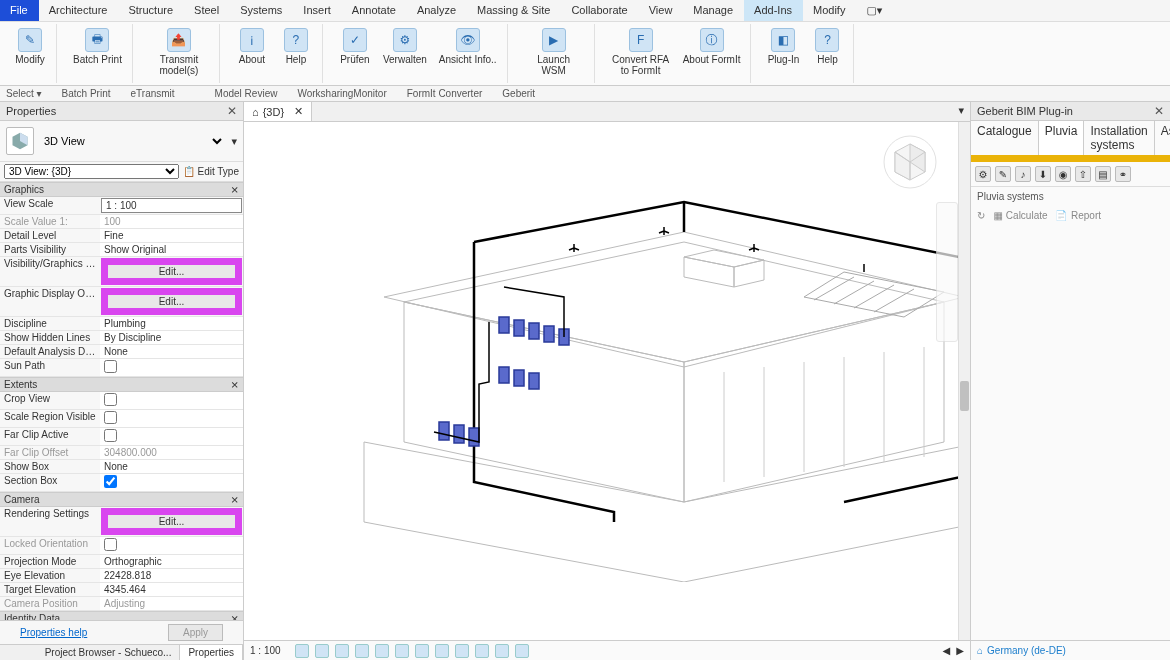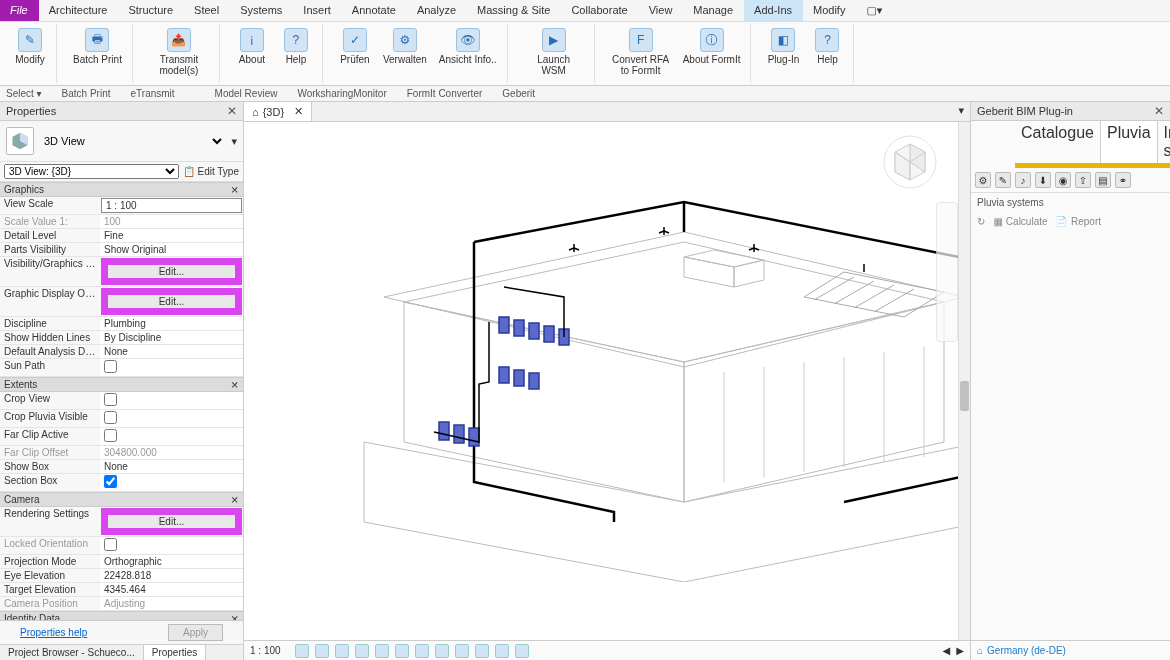--- a/index.html
+++ b/index.html
@@ -2,21 +2,21 @@
 <html><head>
 <meta charset="utf-8">
 <style>
 * { box-sizing: border-box; margin: 0; padding: 0; font-family: "Segoe UI", Tahoma, sans-serif; }
 body { background: #fff; width: 1170px; height: 660px; overflow: hidden; font-size: 11px; color: #333; }
 .app { display: flex; flex-direction: column; height: 100%; }
 
 
 .ribbon-tabs { display: flex; background: #f5f5f5; border-bottom: 1px solid #ddd; height: 22px; align-items: stretch; }
 .ribbon-tab { padding: 4px 10px; cursor: pointer; border-right: 1px solid transparent; }
-.ribbon-tab.file { background: #a21caf; color: #fff; font-weight: 500; font-style: italic; }
+.ribbon-tab.file { background: #1d4ed8; color: #fff; font-weight: 500; }
 .ribbon-tab.active { background: #cde6f7; }
 
 
 .ribbon-panel { display: flex; background: #fafafa; border-bottom: 1px solid #ccc; height: 64px; padding: 2px 4px; gap: 6px; }
 .rib-group { display: flex; flex-direction: column; align-items: center; padding: 2px 6px; border-right: 1px solid #e0e0e0; }
 .rib-group-row { display: flex; gap: 4px; }
 .rib-btn { display: flex; flex-direction: column; align-items: center; justify-content: flex-start; padding: 2px 4px; cursor: pointer; min-width: 40px; }
 .rib-btn .ico { width: 24px; height: 24px; background: #d0e4f5; border: 1px solid #9cc1e0; border-radius: 3px; margin-bottom: 2px; display:flex;align-items:center;justify-content:center;font-size:12px;color:#2a6db1;}
 .rib-btn .lbl { font-size: 10px; text-align: center; line-height: 11px; max-width: 60px; }
 .rib-sub { height: 16px; background: #f5f5f5; border-bottom: 1px solid #ccc; display:flex; gap:20px; padding-left:6px; align-items:center; font-size:10px; color:#555;}
@@ -42,41 +42,41 @@
 .prop-row .v.input{background:#fff;border:1px solid #888;margin:1px;}
 .prop-row .v.btn{text-align:center;background:#e8e8e8;border:7px solid #d946ef;margin:1px;cursor:pointer;}
 .prop-row .v.center{text-align:center;}
 .prop-row .v.check input{margin:0;}
 .prop-row.dim .k,.prop-row.dim .v{color:#999;}
 
 .props-footer{display:flex;justify-content:space-between;align-items:center;padding:3px 20px;border-top:1px solid #ccc;}
 .props-footer a{color:#0066cc;text-decoration:underline;font-size:10px;}
 .apply-btn{padding:2px 14px;background:#e8e8e8;border:1px solid #bbb;cursor:pointer;font-size:10px;color:#999;}
 
-.bottom-tabs{display:flex;border-top:1px solid #ccc;background:#f0f0f0;}
+.bottom-tabs{display:flex;border-top:1px solid #ccc;background:#f0f0f0;justify-content:flex-end;}
 .bottom-tabs .bt{padding:2px 8px;border-right:1px solid #ccc;font-size:10px;cursor:pointer;}
 .bottom-tabs .bt.active{background:#fff;}
 
 
 .canvas-wrap{flex:1;display:flex;flex-direction:column;min-width:0;}
 .view-tabs{display:flex;background:#f0f0f0;border-bottom:1px solid #ccc;height:20px;align-items:stretch;}
 .view-tab{display:flex;align-items:center;gap:4px;padding:0 8px;background:#fff;border-right:1px solid #ccc;font-size:11px;cursor:pointer;}
 .view-tab .x{margin-left:6px;cursor:pointer;}
 .canvas{flex:1;background:#fff;position:relative;overflow:hidden;}
 .view-cube{position:absolute;top:10px;right:30px;width:60px;height:60px;opacity:.6;}
 .nav-bar{position:absolute;top:80px;right:12px;width:22px;height:140px;background:#fafafa;border:1px solid #ddd;border-radius:3px;opacity:.7;}
 .drawing{position:absolute;left:60px;top:20px;width:720px;height:440px;}
 .canvas-footer{height:20px;border-top:1px solid #ccc;background:#fafafa;display:flex;align-items:center;gap:6px;padding:0 6px;font-size:10px;}
 .canvas-footer .scale{margin-right:8px;}
 .tool-ico{width:14px;height:14px;background:#d0e4f5;border:1px solid #9cc;border-radius:2px;cursor:pointer;}
 .scroll-h{flex:1;}
 
 
 .right-panel{width:200px;border-left:1px solid #ccc;background:#fafafa;display:flex;flex-direction:column;}
-.right-tabs{display:flex;border-bottom:5px solid #eab308;font-size:16px;margin-left:44px;}
+.right-tabs{display:flex;border-bottom:7px solid #eab308;font-size:12px;}
 .right-tab{padding:3px 6px;border-right:1px solid #ccc;cursor:pointer;}
 .right-tab.active{background:#fff;}
 .plugin-tools{display:flex;gap:4px;padding:4px;border-bottom:1px solid #ddd;}
 .pt{width:16px;height:16px;background:#e8e8e8;border:1px solid #bbb;border-radius:2px;cursor:pointer;display:flex;align-items:center;justify-content:center;font-size:10px;}
 .sys-label{padding:4px 6px;font-size:10px;color:#555;}
 .sys-actions{display:flex;gap:8px;padding:4px 6px;align-items:center;font-size:10px;color:#888;}
 .sys-actions .a{display:flex;align-items:center;gap:3px;}
 .right-footer{margin-top:auto;padding:4px 6px;border-top:1px solid #ccc;font-size:10px;color:#1b7dcc;display:flex;align-items:center;gap:4px;}
 .scrollbar-v{position:absolute;right:0;top:0;bottom:0;width:12px;background:#f0f0f0;border-left:1px solid #ddd;}
 .scrollbar-v .thumb{position:absolute;left:1px;right:1px;top:50%;height:30px;background:#c0c0c0;border-radius:2px;}
@@ -269,21 +269,21 @@
           </div>
           <div class="prop-group">
             <span>Extents</span>
             <span>⨯</span>
           </div>
           <div class="prop-row">
             <div class="k">Crop View</div>
             <div class="v check"><input type="checkbox" style=""></div>
           </div>
           <div class="prop-row">
-            <div class="k">Crop Pluvia Visible</div>
+            <div class="k">Scale Region Visible</div>
             <div class="v check"><input type="checkbox" style=""></div>
           </div>
           <div class="prop-row">
             <div class="k">Far Clip Active</div>
             <div class="v check"><input type="checkbox" style=""></div>
           </div>
           <div class="prop-row dim">
             <div class="k">Far Clip Offset</div>
             <div class="v">304800.000</div>
           </div>

